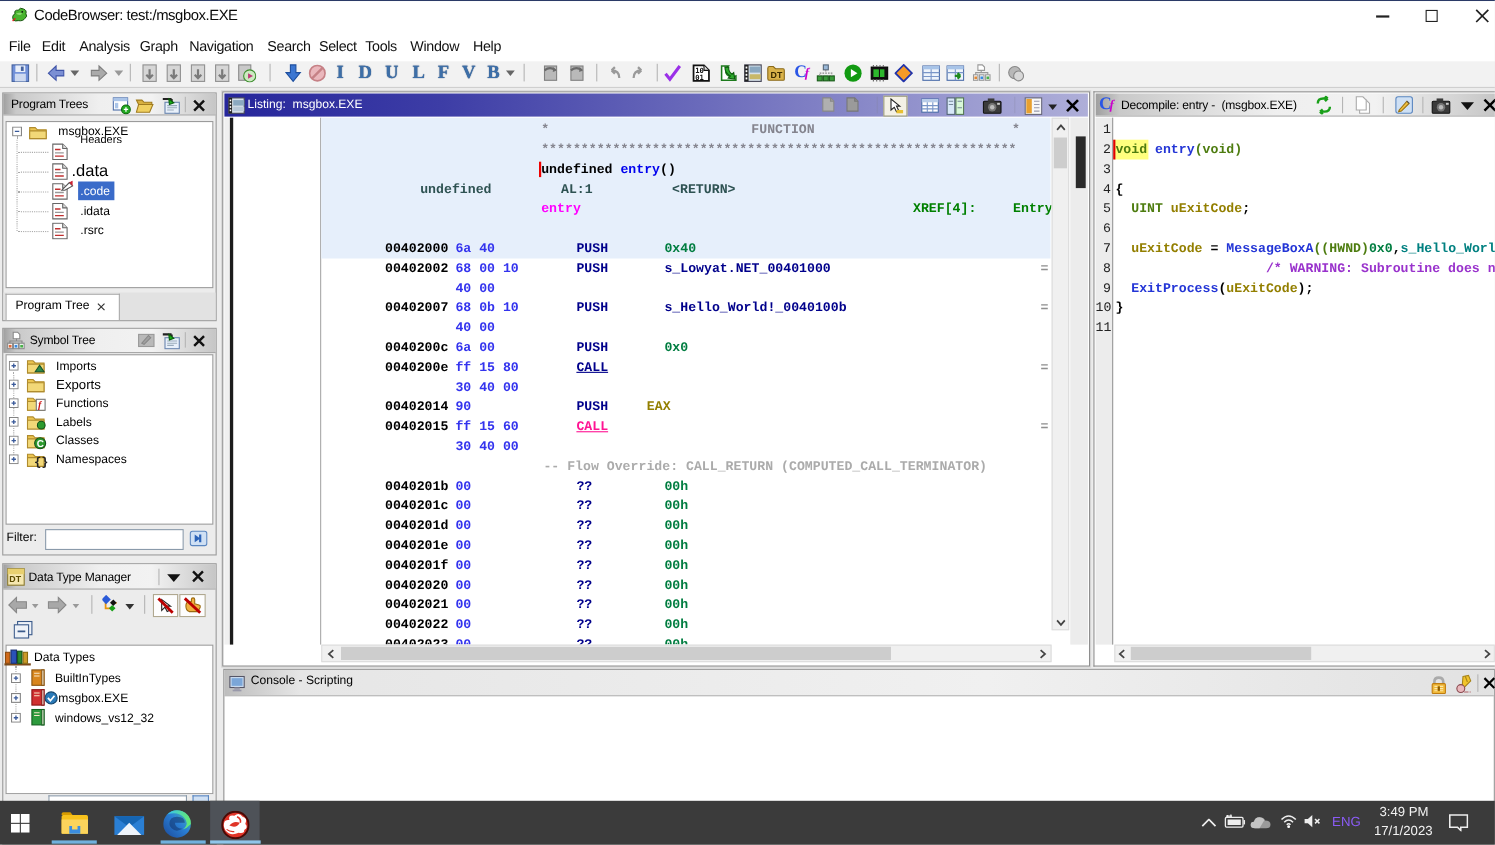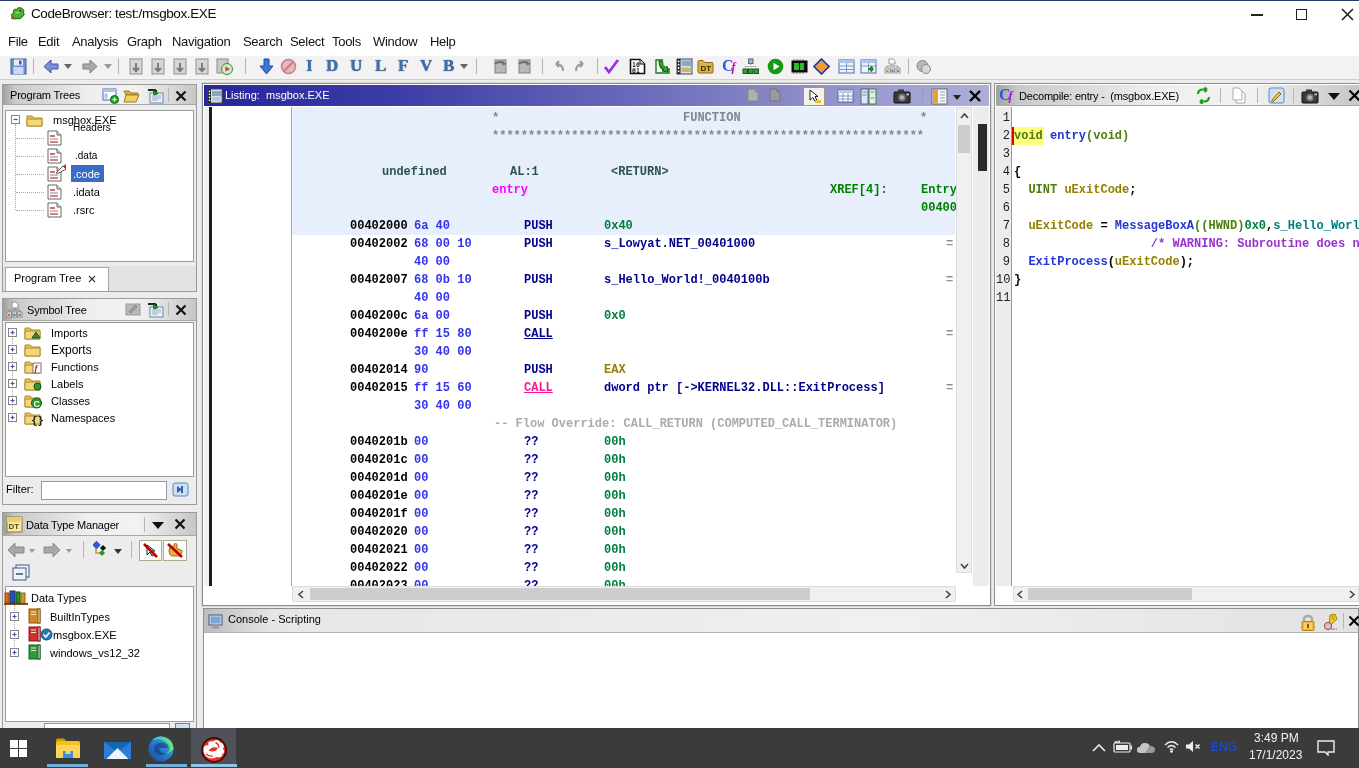--- a/index.html
+++ b/index.html
@@ -252,21 +252,21 @@
     <path d="M3 12 L11 12" stroke="#c03030" stroke-width="1.2"></path>
   </svg>
 <div class="abs" style="left:73px;top:120px;font-size:10px;line-height:16px;color:#000">Headers</div>
 <svg class="abs" style="left:47px;top:148px" width="15" height="16" viewBox="0 0 15 16">
     <path d="M1 1 L10 1 L14 5 L14 15 L1 15 Z" fill="#fff" stroke="#666"></path>
     <path d="M10 1 L10 5 L14 5" fill="#ddd" stroke="#666"></path>
     <path d="M3 6 L8 6" stroke="#c03030" stroke-width="1.4"></path>
     <path d="M3 9 L11 9" stroke="#999" stroke-width="1.2"></path>
     <path d="M3 12 L11 12" stroke="#c03030" stroke-width="1.2"></path>
   </svg>
-<div class="abs" style="left:75px;top:148px;font-size:10px;line-height:16px;color:#000">.data</div>
+<div class="abs" style="left:65px;top:148px;font-size:15px;line-height:16px;color:#000">.data</div>
 <svg class="abs" style="left:47px;top:166px" width="15" height="16" viewBox="0 0 15 16">
     <path d="M1 1 L10 1 L14 5 L14 15 L1 15 Z" fill="#fff" stroke="#666"></path>
     <path d="M10 1 L10 5 L14 5" fill="#ddd" stroke="#666"></path>
     <path d="M3 6 L8 6" stroke="#c03030" stroke-width="1.4"></path>
     <path d="M3 9 L11 9" stroke="#999" stroke-width="1.2"></path>
     <path d="M3 12 L11 12" stroke="#c03030" stroke-width="1.2"></path>
   </svg>
 <div class="abs" style="left:71px;top:165px;width:33px;height:17px;background:#3a6bc9"></div>
 <div class="abs" style="left:73px;top:166px;font-size:11px;line-height:16px;color:#fff">.code</div>
 <svg class="abs" style="left:55px;top:164px" width="12" height="10" viewBox="0 0 12 10">
@@ -545,32 +545,32 @@
 <div class="abs" style="left:292px;top:107px;width:663px;height:128px;background:#e6effb"></div>
 <div class="abs" style="left:204px;top:107px;width:752px;height:479px;overflow:hidden">
 <div class="row" style="top:2px">
       <span class="c-com" style="left:288px">*</span>
       <span class="c-com" style="left:479px">FUNCTION</span>
       <span class="c-com" style="left:716px">*</span>
     </div>
 <div class="row" style="top:20px">
       <span class="c-com" style="left:288px">************************************************************</span>
     </div>
+<div class="row" style="top:38px">
+      <span class="c-addr" style="left:288px"><b style="border-left:2px solid #e00;margin-left:-2px">u</b>ndefined <span style="color:#0000ee;position:static">entry</span>()</span>
+    </div>
 <div class="row" style="top:56px">
       <span class="c-fn" style="left:178px">undefined</span>
       <span class="c-fn" style="left:306px">AL:1</span>
       <span class="c-fn" style="left:407px">&lt;RETURN&gt;</span>
     </div>
 <div class="row" style="top:74px">
       <span class="c-mag" style="left:288px">entry</span>
       <span class="c-xref" style="left:626px">XREF[4]:</span>
       <span class="c-xref" style="left:717px">Entry</span>
-    </div>
-<div class="row" style="top:92px">
-      <span class="c-xref" style="left:717px">00400</span>
     </div>
 <div class="row" style="top:110px">
       <span class="c-addr" style="left:146px">00402000</span>
       <span class="c-byte" style="left:210px">6a 40</span>
       <span class="c-mnem" style="left:320px">PUSH</span>
       <span class="c-scal" style="left:400px">0x40</span>
     </div>
 <div class="row" style="top:128px">
       <span class="c-addr" style="left:146px">00402002</span>
       <span class="c-byte" style="left:210px">68 00 10</span>
@@ -603,27 +603,26 @@
       <span class="c-mnem" style="left:320px"><u>CALL</u></span>
       <span class="c-eq" style="left:742px">=</span>
     </div>
 <div class="row" style="top:236px">
       <span class="c-byte" style="left:210px">30 40 00</span>
     </div>
 <div class="row" style="top:254px">
       <span class="c-addr" style="left:146px">00402014</span>
       <span class="c-byte" style="left:210px">90</span>
       <span class="c-mnem" style="left:320px">PUSH</span>
-      <span class="c-reg" style="left:400px">EAX</span>
+      <span class="c-reg" style="left:384px">EAX</span>
     </div>
 <div class="row" style="top:272px">
       <span class="c-addr" style="left:146px">00402015</span>
       <span class="c-byte" style="left:210px">ff 15 60</span>
       <span class="c-mag2" style="left:320px"><u>CALL</u></span>
-      <span class="c-lab" style="left:400px">dword ptr [-&gt;KERNEL32.DLL::ExitProcess]</span>
       <span class="c-eq" style="left:742px">=</span>
     </div>
 <div class="row" style="top:290px">
       <span class="c-byte" style="left:210px">30 40 00</span>
     </div>
 <div class="row" style="top:308px">
       <span class="c-flow" style="left:290px">-- Flow Override: CALL_RETURN (COMPUTED_CALL_TERMINATOR)</span>
     </div>
 <div class="row" style="top:326px">
       <span class="c-addr" style="left:146px">0040201b</span>
@@ -846,17 +845,17 @@
     <path d="M5 11 Q1 11 1 8 Q1 5 4 5 Q5 1 9 1 Q12 1 13.5 3.5 L9 11 Z" fill="#c4c4c4"></path>
   </svg>
 <svg class="abs" style="left:1163px;top:740px" width="17" height="13" viewBox="0 0 17 13">
     <path d="M2 5 Q8.5 -1.5 15 5 M4.5 7.5 Q8.5 3.5 12.5 7.5 M6.8 9.8 Q8.5 8 10.2 9.8" stroke="#eee" stroke-width="1.4" fill="none"></path>
     <circle cx="8.5" cy="11.5" r="1.3" fill="#fff"></circle>
   </svg>
 <svg class="abs" style="left:1185px;top:740px" width="17" height="13" viewBox="0 0 17 13">
     <path d="M1 4.5 L4 4.5 L8 1 L8 12 L4 8.5 L1 8.5 Z" fill="#eee"></path>
     <path d="M10.5 4.5 L14.5 8.5 M14.5 4.5 L10.5 8.5" stroke="#eee" stroke-width="1.4"></path>
   </svg>
-<div class="abs" style="left:1211px;top:740px;font-size:12px;color:#1d4ed8">ENG</div>
+<div class="abs" style="left:1211px;top:740px;font-size:12px;color:#8b5cf6">ENG</div>
 <div class="abs" style="left:1254px;top:731px;font-size:12px;color:#f2f2f2">3:49 PM</div>
 <div class="abs" style="left:1249px;top:748px;font-size:12px;color:#f2f2f2">17/1/2023</div>
 <svg class="abs" style="left:1317px;top:740px" width="18" height="16" viewBox="0 0 18 16">
     <path d="M1 1 L17 1 L17 12 L11 12 L11 15 L8 12 L1 12 Z" fill="none" stroke="#eee" stroke-width="1.4"></path>
   </svg>
 </body></html>

